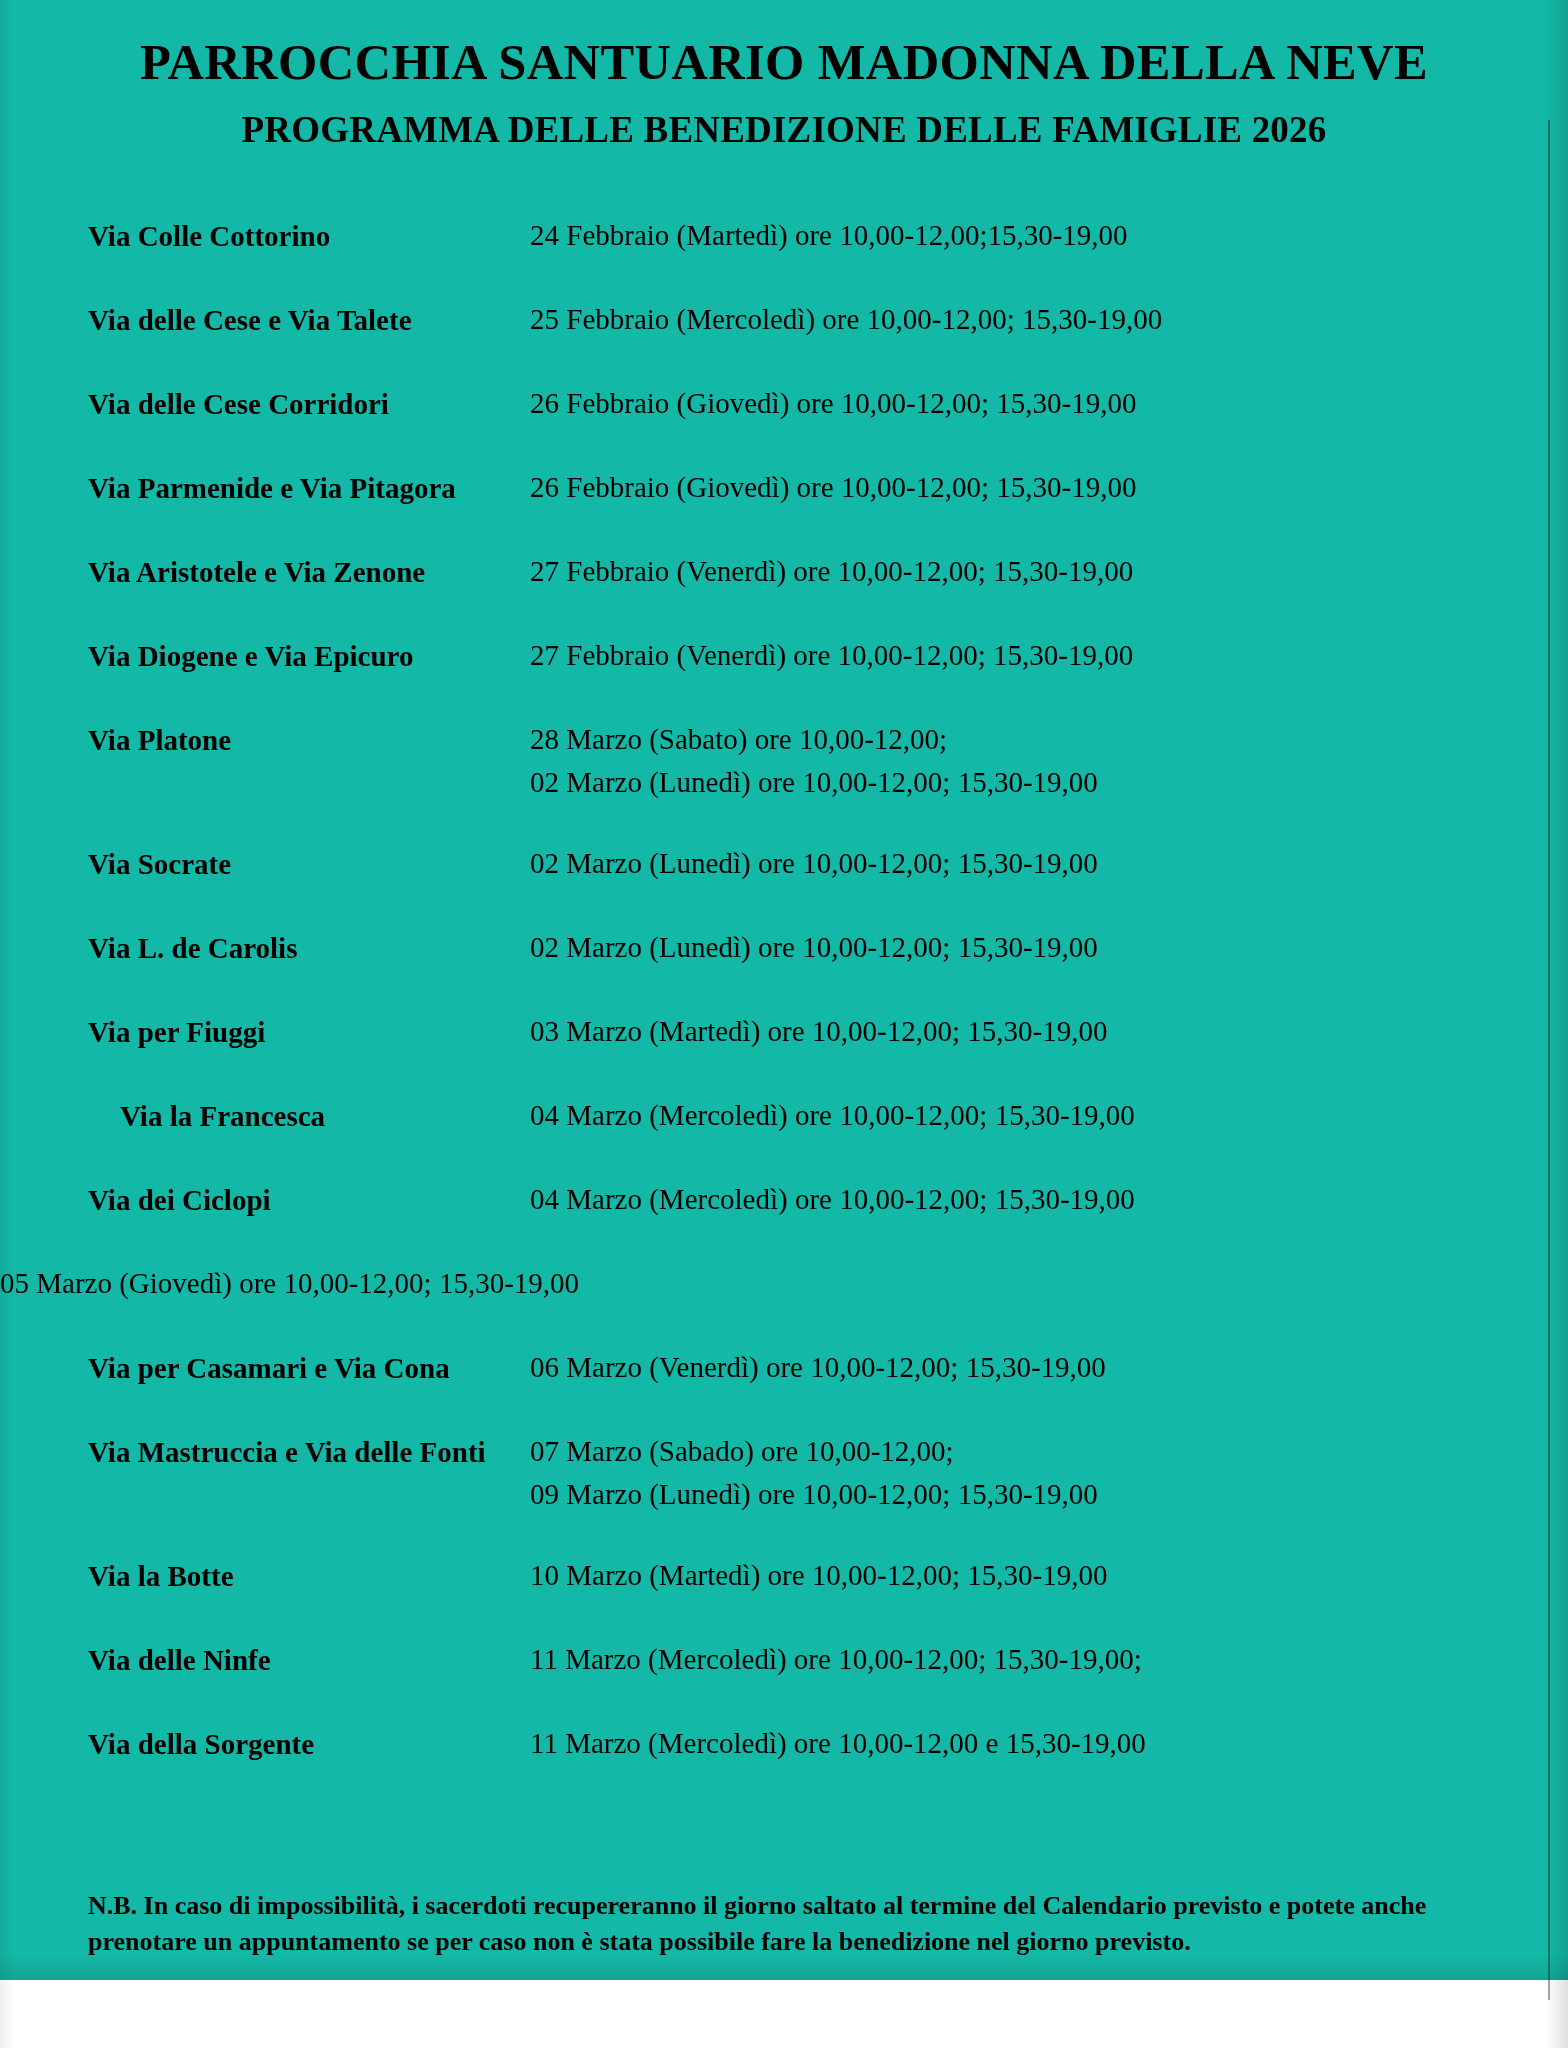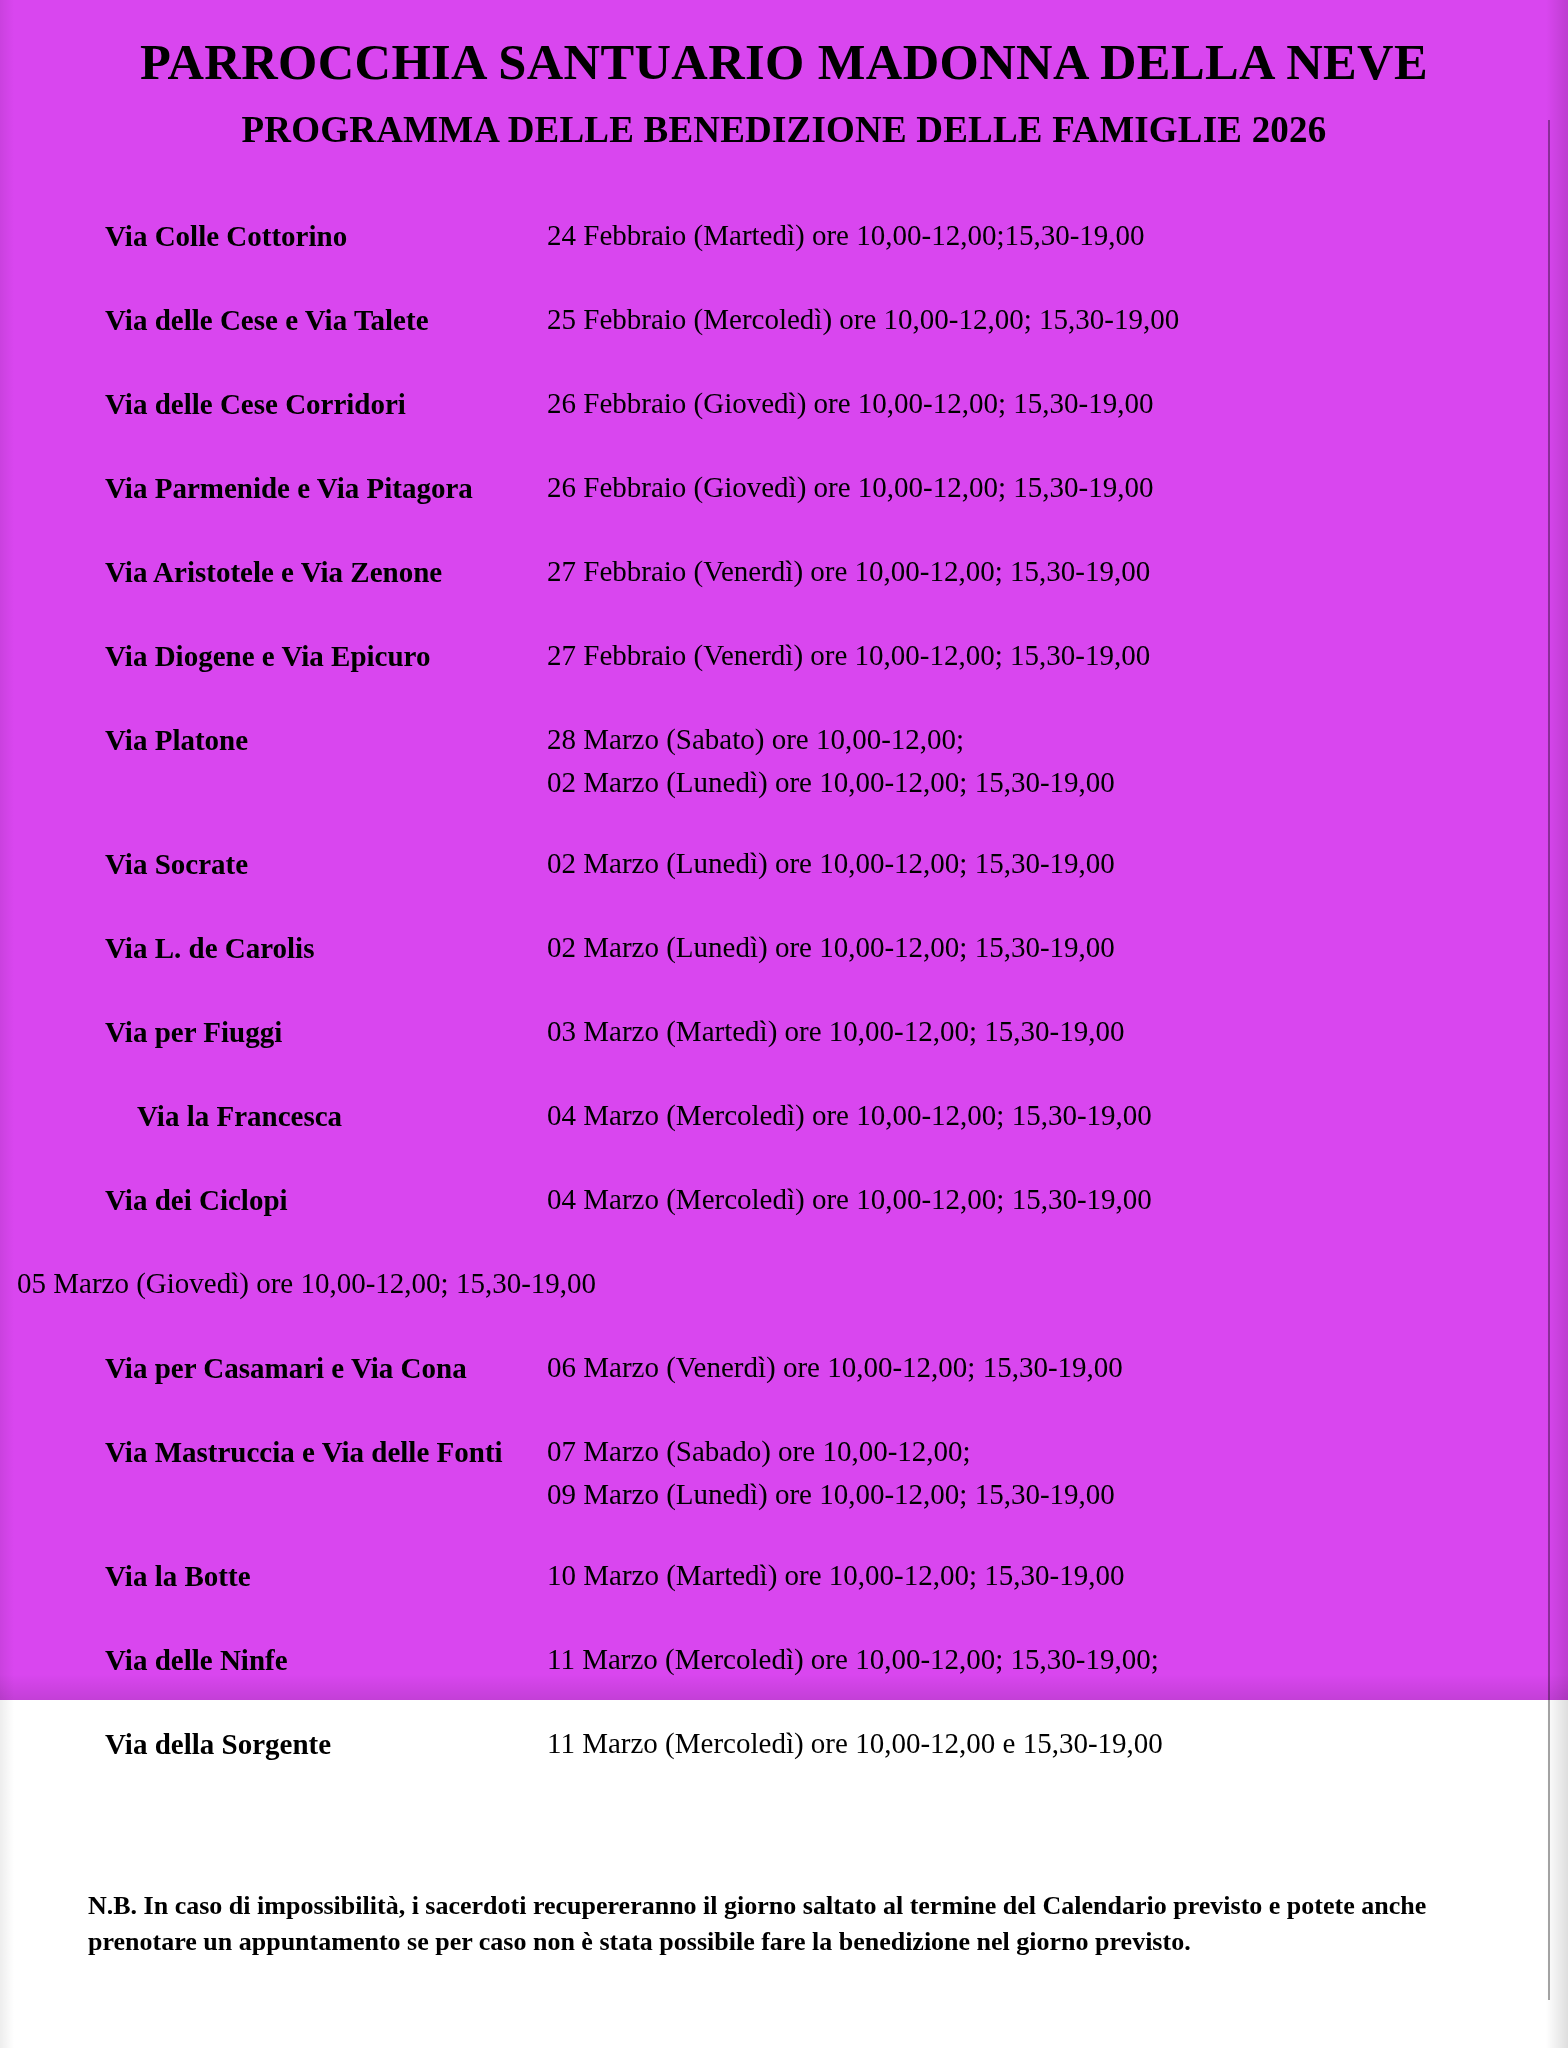--- a/index.html
+++ b/index.html
@@ -13,22 +13,22 @@
     font-family: "Liberation Serif", serif;
     color: #000000;
     position: relative;
     overflow: hidden;
   }
   .page {
     position: absolute;
     left: 0;
     top: 0;
     width: 1568px;
-    height: 1700px;
-    background: #d946ef;
+    height: 1980px;
+    background: #14b8a6;
   }
   
   .scan-edge-right {
     position: absolute;
     top: 0;
     right: 0;
     width: 22px;
     height: 2048px;
     background: linear-gradient(to right, rgba(0,0,0,0.00), rgba(0,0,0,0.13));
   }
@@ -86,21 +86,20 @@
   .schedule {
     position: absolute;
     top: 196px;
     left: 0;
     width: 1568px;
   }
   .row {
     display: flex;
     align-items: flex-start;
     min-height: 84px;
-    margin-left: 17px;
   }
   .row.tall {
     min-height: 124px;
   }
   .street {
     width: 530px;
     padding-left: 88px;
     box-sizing: border-box;
     font-weight: bold;
     font-size: 29px;

